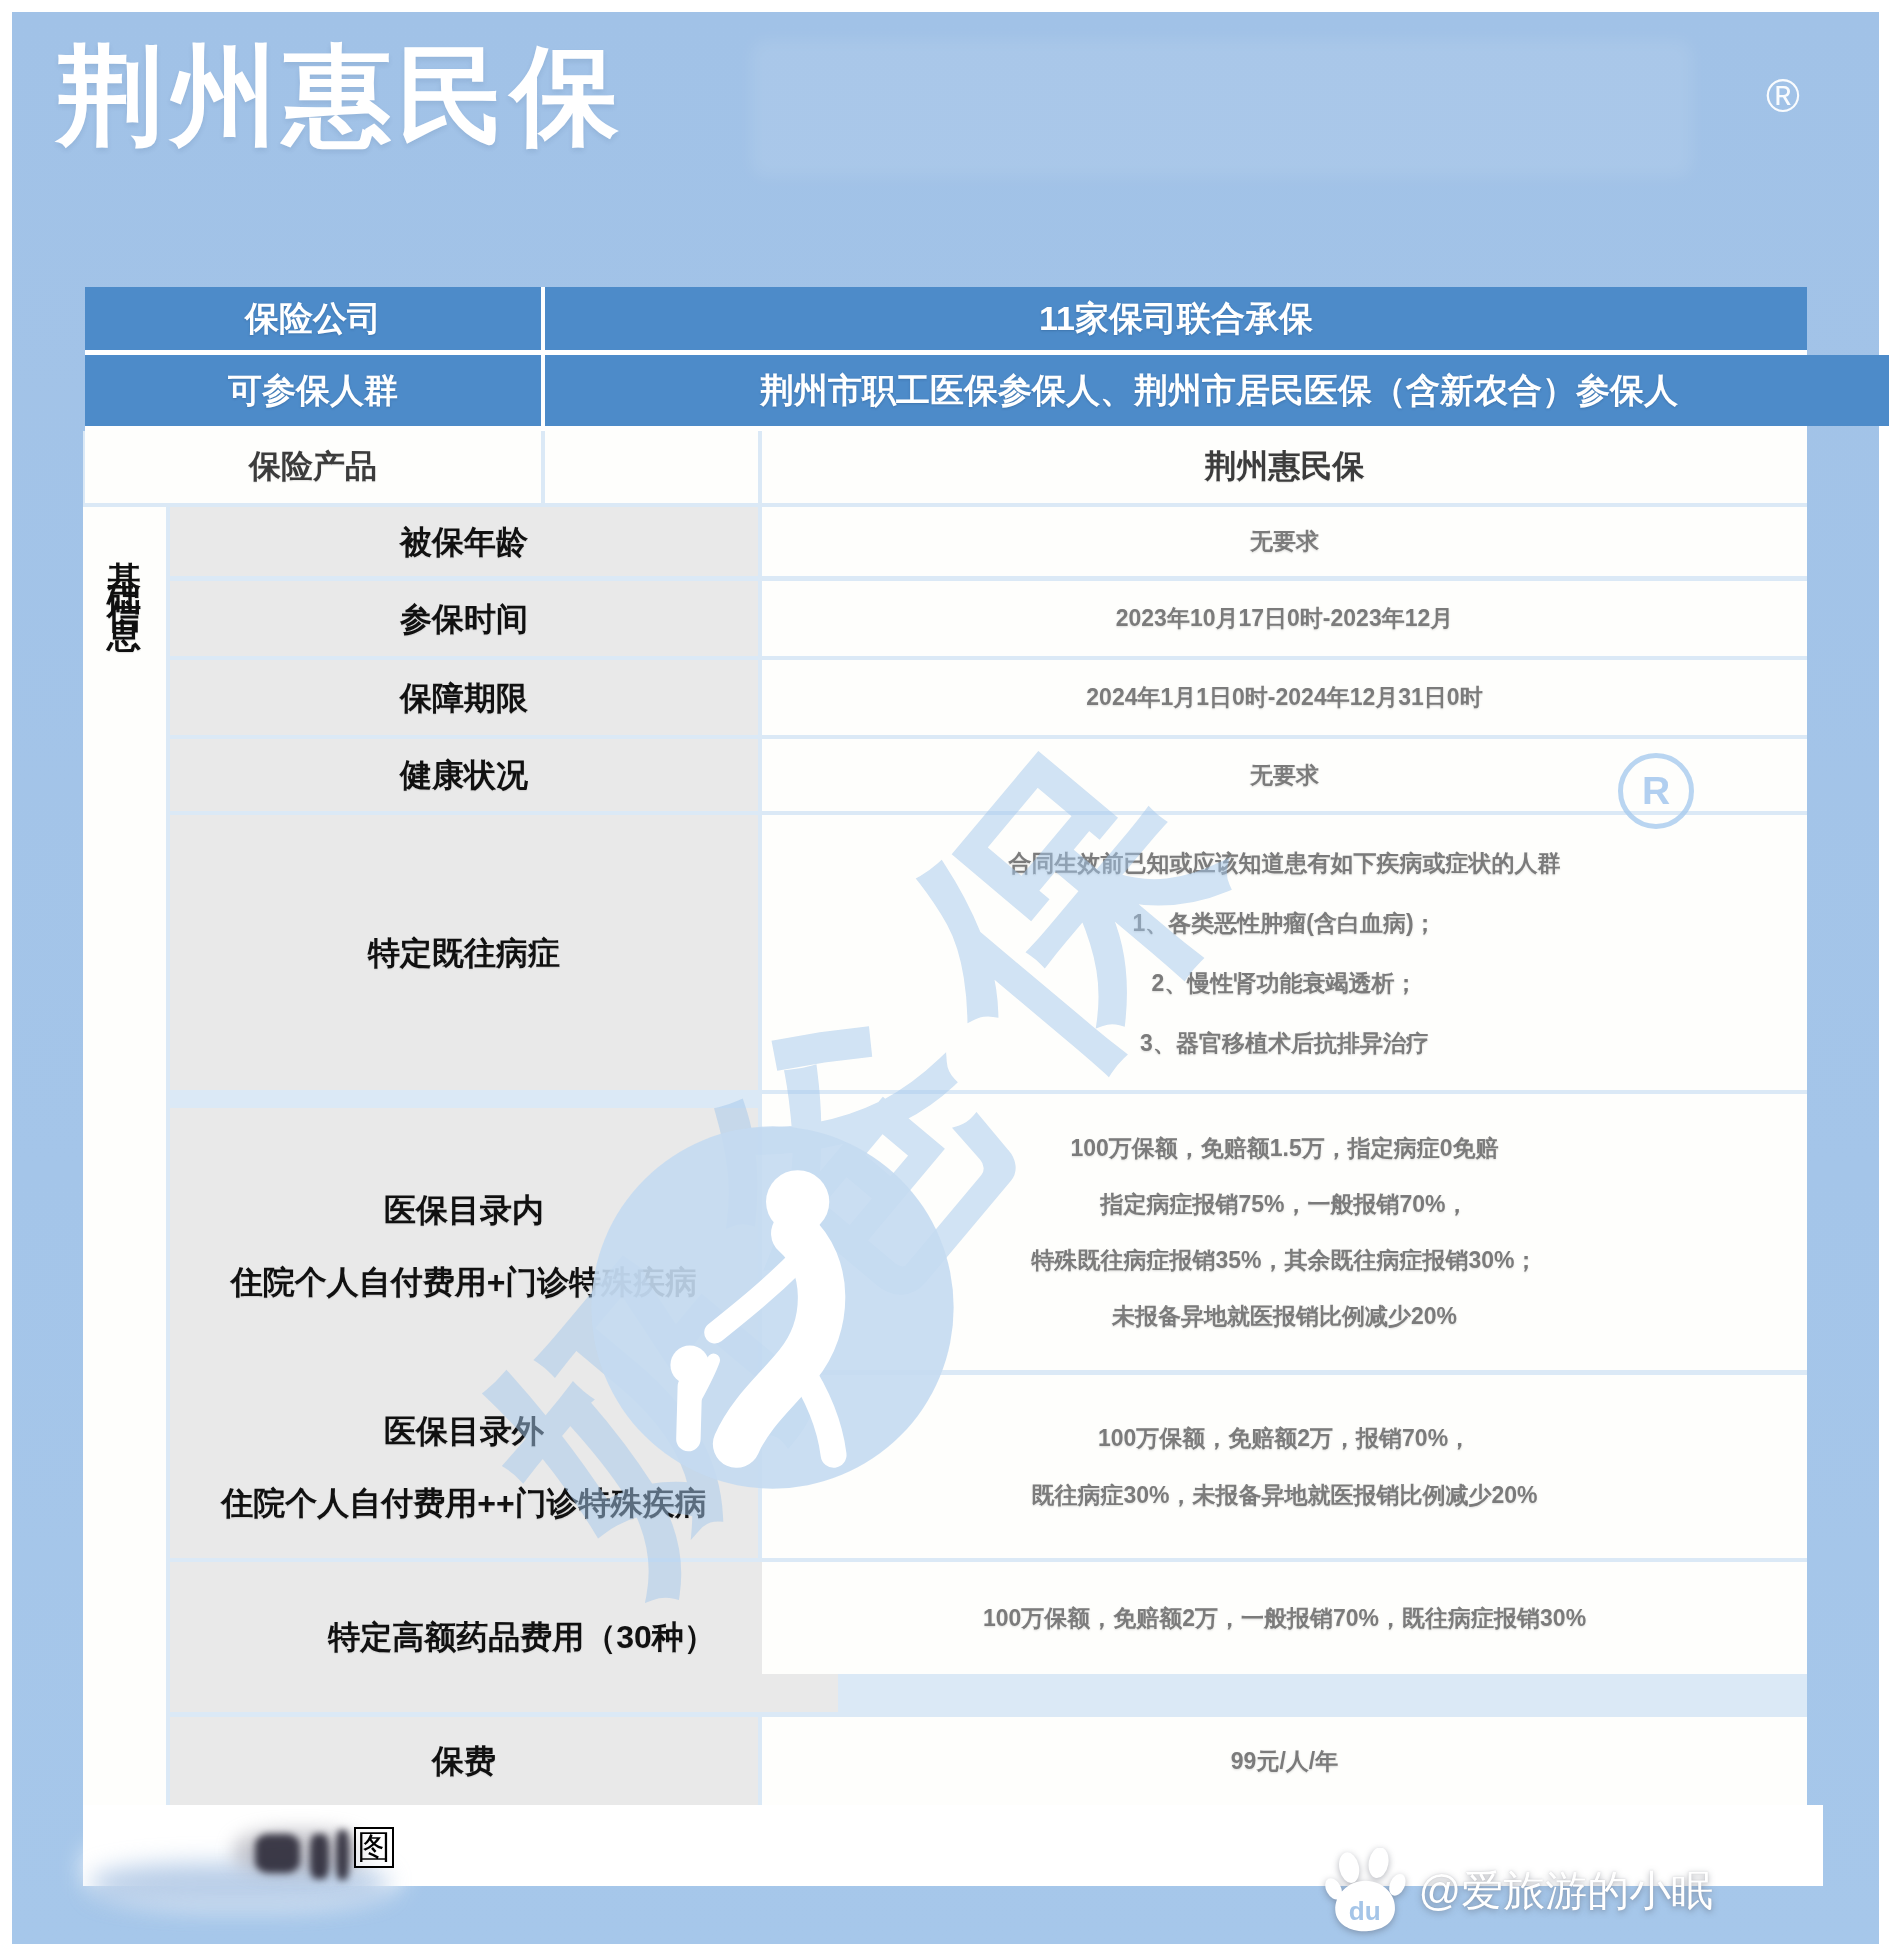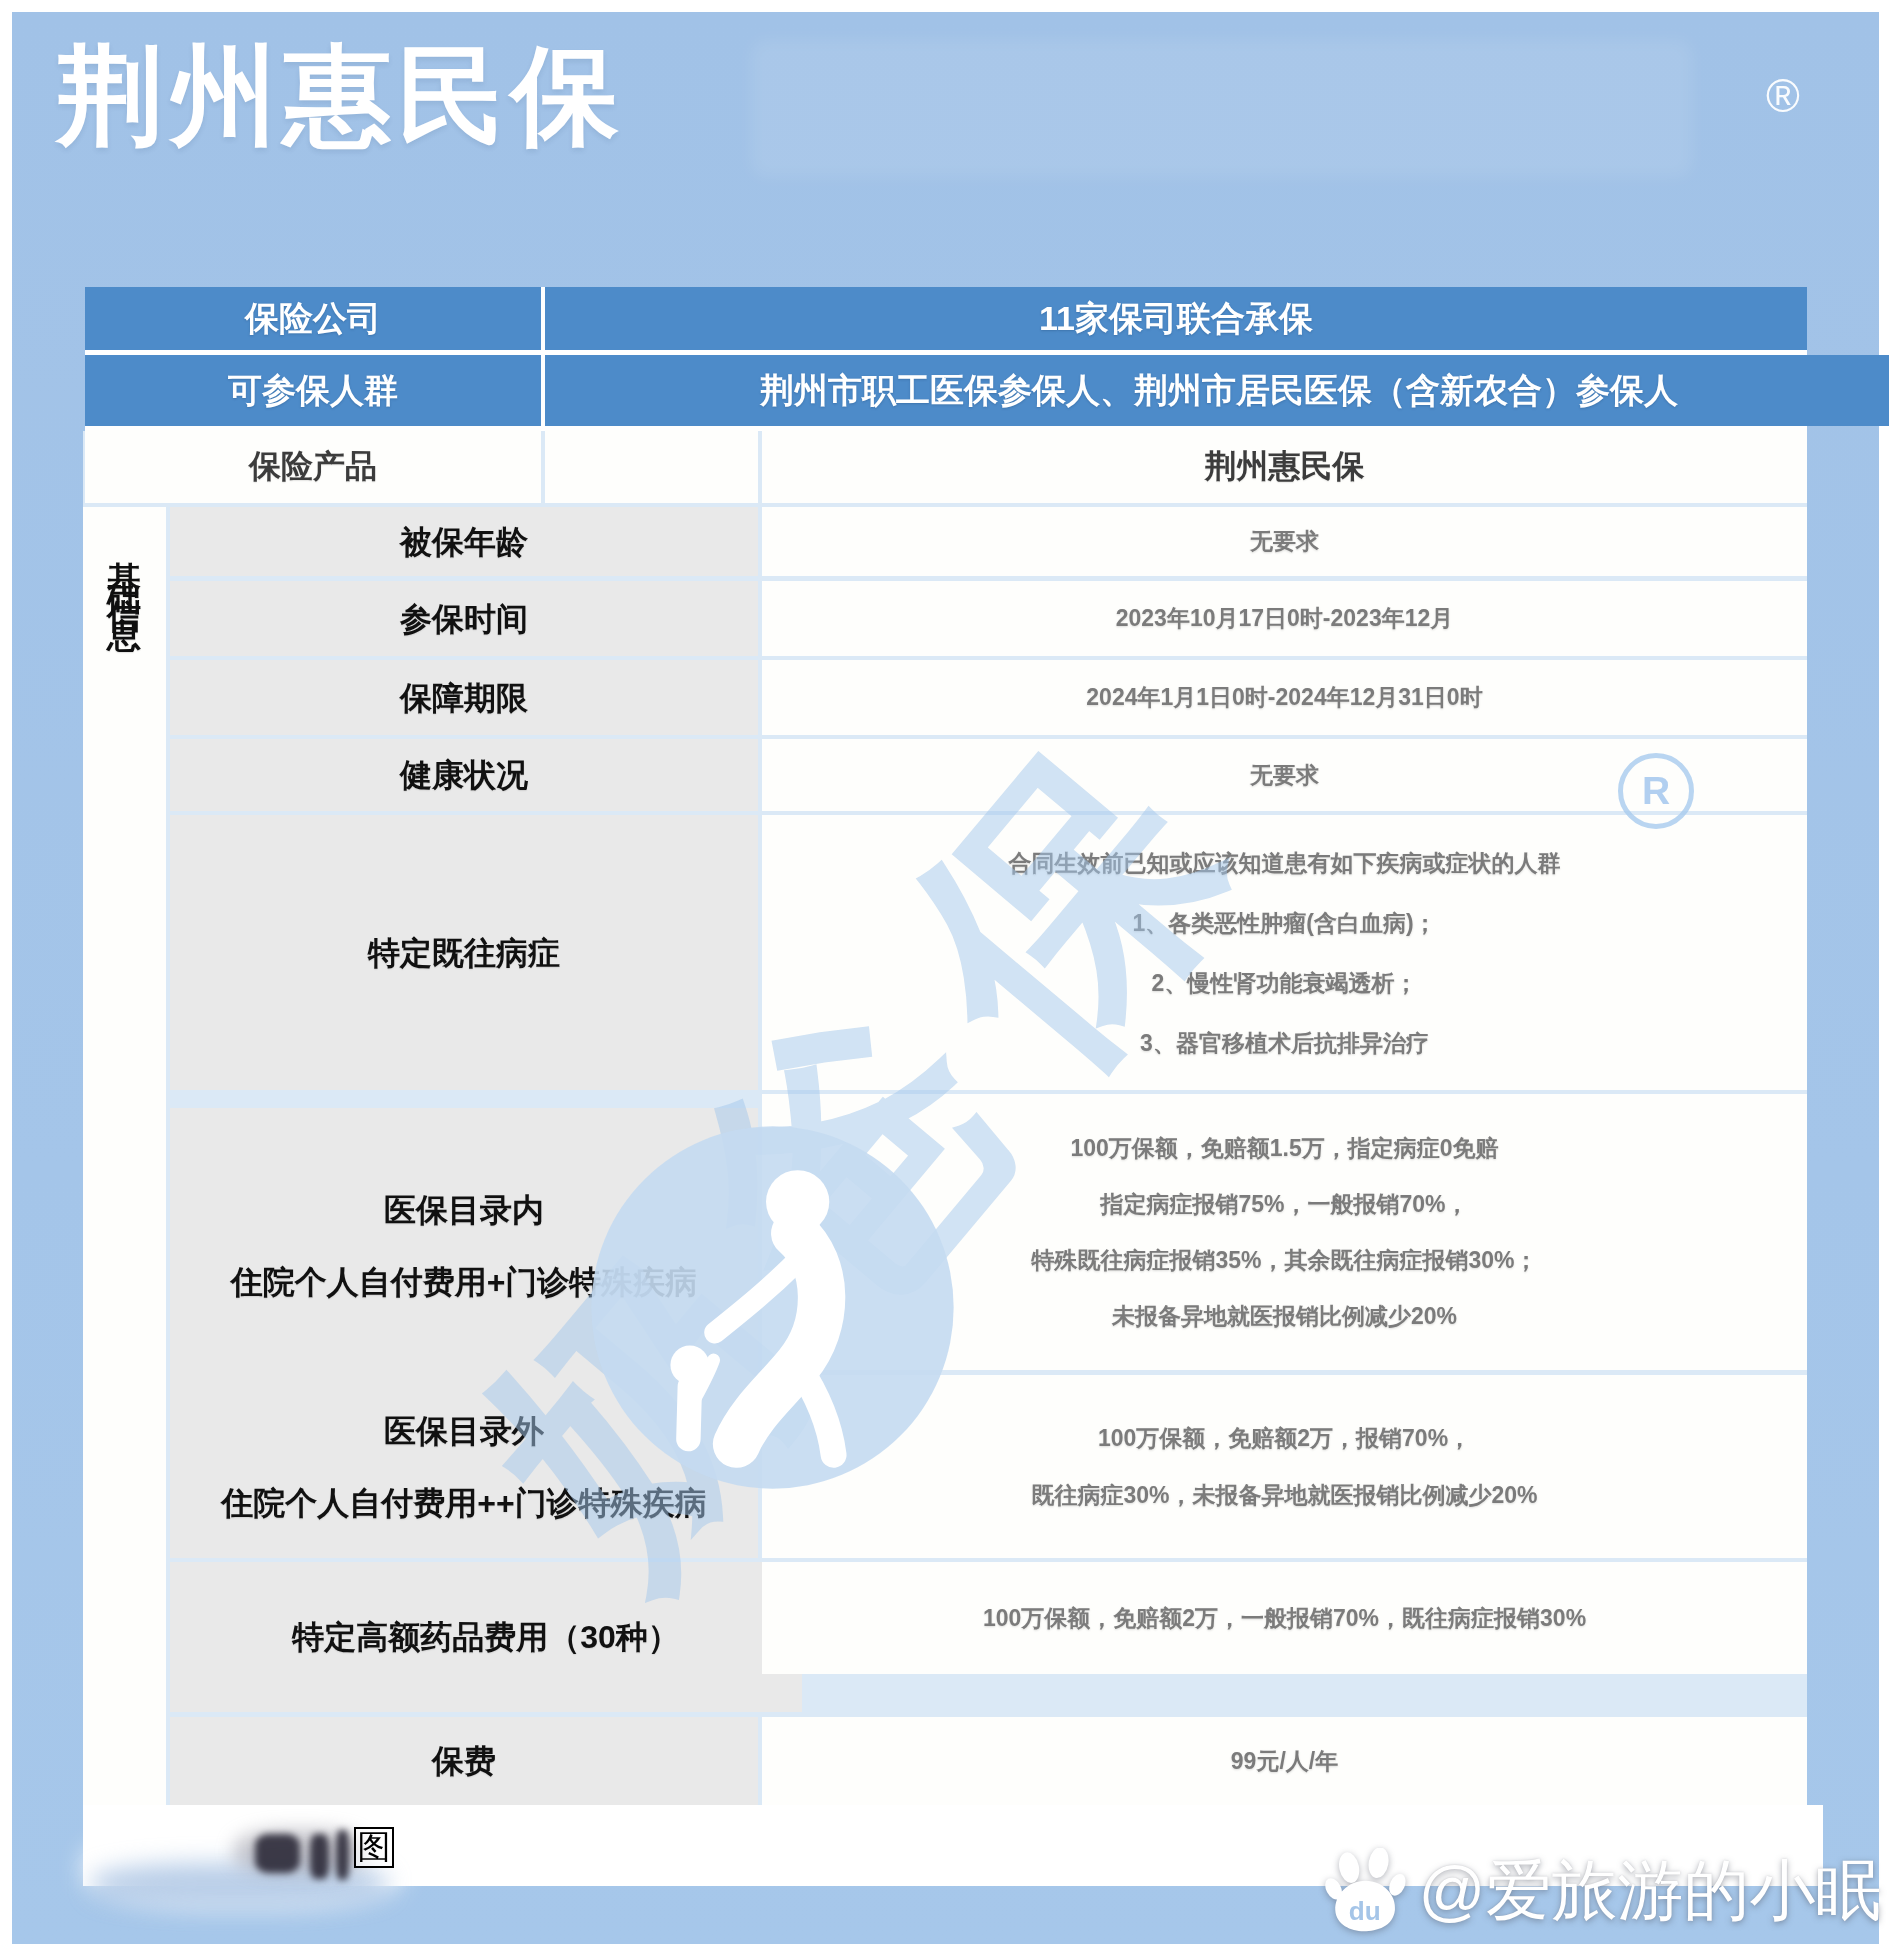--- a/index.html
+++ b/index.html
@@ -87,21 +87,21 @@
     left:354px;top:1827px;
     font-size:33px;color:#000000;border:2.2px solid #000000;
     line-height:1.12;padding:0 1.4px;font-weight:400;background:rgba(255,255,255,0.6);
   }
   #credit{
     left:1324px;top:1844px;height:93px;
     display:flex;align-items:center;gap:11.5px;
   }
   #paw-icon{filter:drop-shadow(0 2.2px 3.6px rgba(80,85,100,0.45));}
   #credit-text{
-    font-size:66px;font-weight:500;color:#ffffff;white-space:nowrap;
+    font-size:42px;font-weight:500;color:#ffffff;white-space:nowrap;
     text-shadow:0 2.2px 6.5px rgba(80,85,100,0.50), 0 0 1.4px rgba(120,120,130,0.35);
   }
 </style>
 </head>
 <body>
 
 <div id="page">
 
   <div id="canvas" class="abs"></div>
   <div id="title-blur" class="abs"></div>
@@ -188,21 +188,21 @@
 
   <div class="cell cell-gray" style="left:170px;top:1375px;width:588px;height:183px;">
     <div class="lbl">医保目录外</div>
     <div class="lbl">住院个人自付费用++门诊特殊疾病</div>
   </div>
   <div class="cell cell-white" style="left:762px;top:1375px;width:1045px;height:183px;">
     <div class="val" style="line-height:57px;">100万保额，免赔额2万，报销70%，</div>
     <div class="val" style="line-height:57px;">既往病症30%，未报备异地就医报销比例减少20%</div>
   </div>
 
-  <div class="cell cell-gray" style="left:170px;top:1562px;width:632px;height:150px;">
+  <div class="cell cell-gray" style="left:170px;top:1562px;width:632px;height:150px;padding-left:36px;">
     <div class="lbl">特定高额药品费用（30种）</div>
   </div>
   <div class="cell cell-white" style="left:762px;top:1562px;width:1045px;height:112px;">
     <div class="val">100万保额，免赔额2万，一般报销70%，既往病症报销30%</div>
   </div>
 
   <div class="cell cell-gray" style="left:170px;top:1717px;width:588px;height:88px;">
     <div class="lbl">保费</div>
   </div>
   <div class="cell cell-white" style="left:762px;top:1717px;width:1045px;height:88px;">

